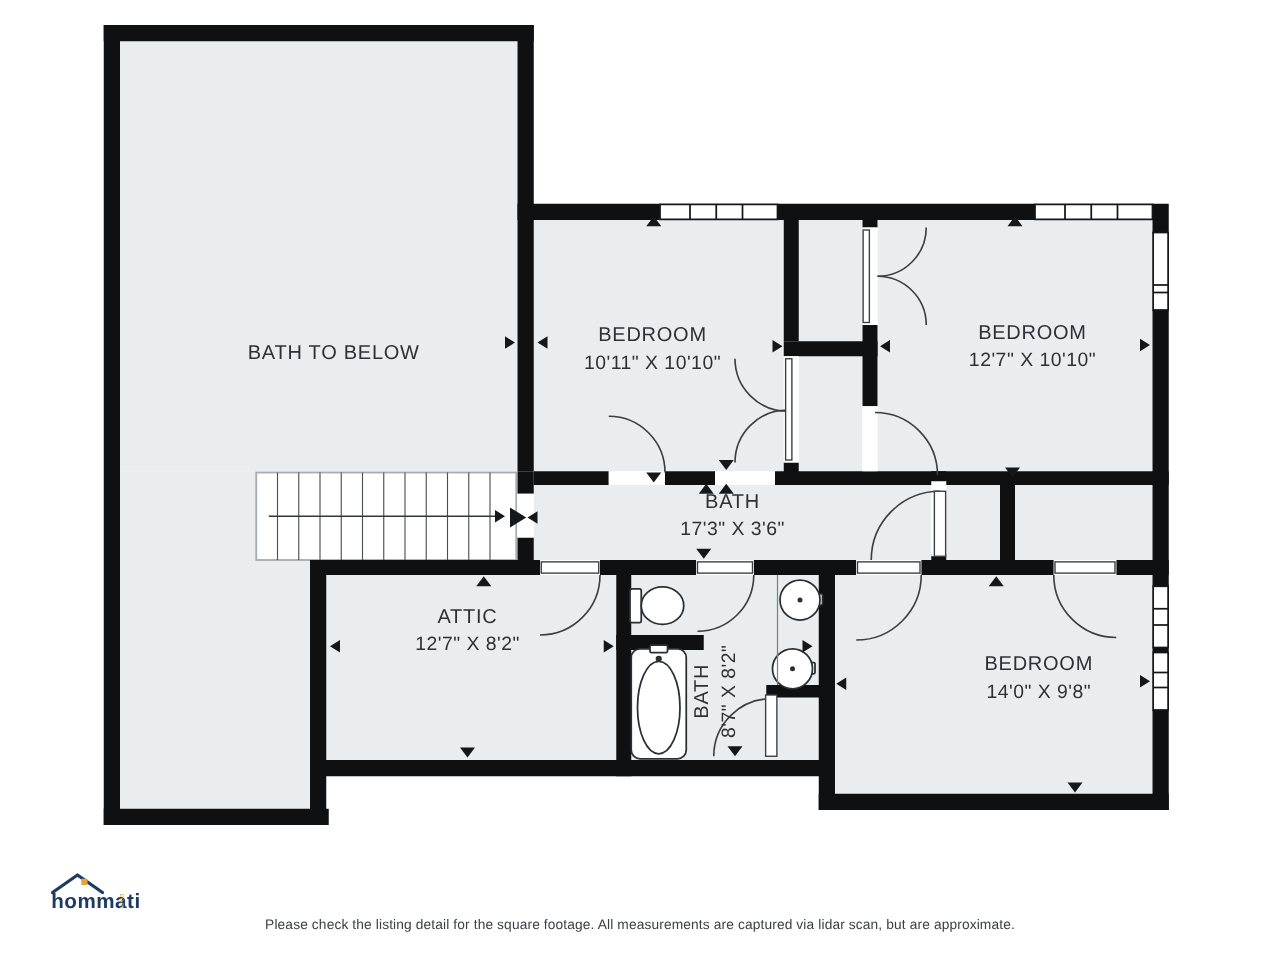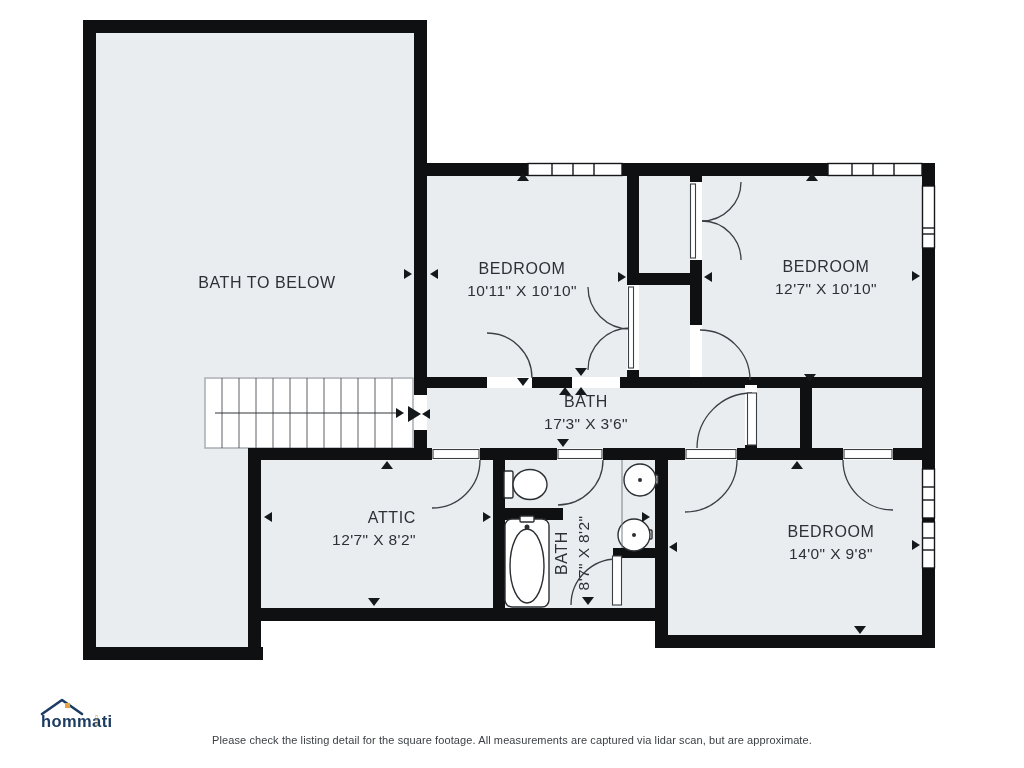--- a/index.html
+++ b/index.html
@@ -247,21 +247,21 @@
 <div class="room-label" style="left:826px;top:278px;">
   <div class="rname">BEDROOM</div>
   <div class="rdims">12'7" X 10'10"</div>
 </div>
 
 <div class="room-label" style="left:586px;top:413px;">
   <div class="rname">BATH</div>
   <div class="rdims">17'3" X 3'6"</div>
 </div>
 
-<div class="room-label" style="left:374px;top:529px;text-align:right;">
+<div class="room-label" style="left:374px;top:505px;">
   <div class="rname">ATTIC</div>
   <div class="rdims">12'7" X 8'2"</div>
 </div>
 
 <div class="room-label rotated" style="left:573px;top:553px;">
   <div class="rname">BATH</div>
   <div class="rdims">8'7" X 8'2"</div>
 </div>
 
 <div class="room-label" style="left:831px;top:543px;">

